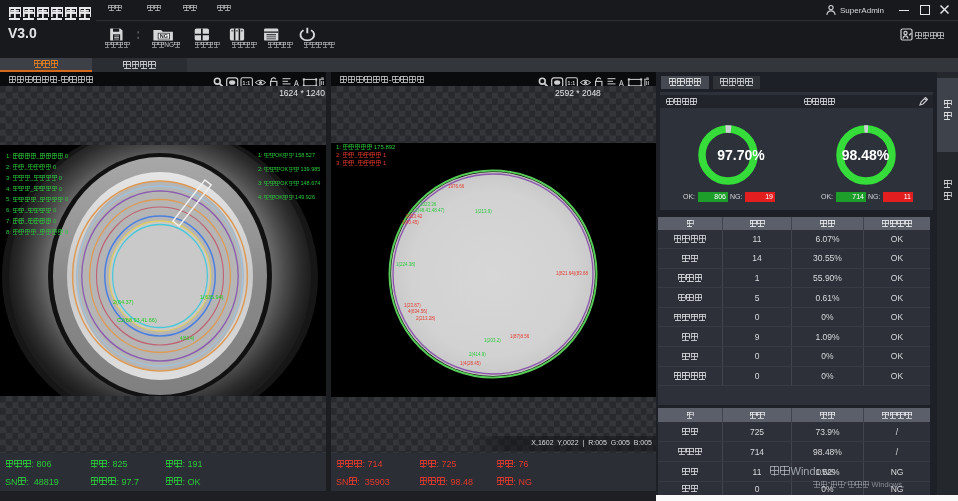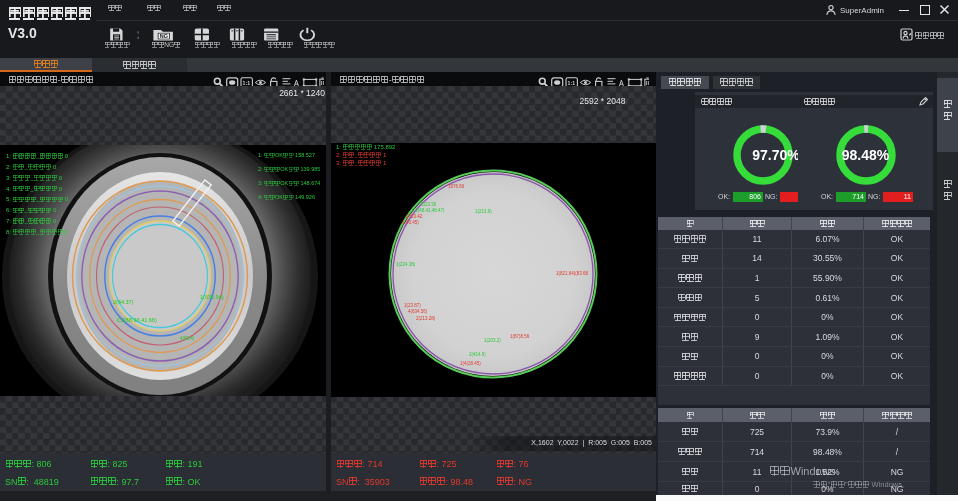--- a/index.html
+++ b/index.html
@@ -132,21 +132,21 @@
       <rect x="89.8" y="1.4" width="2" height="2" fill="#cfcfd1" stroke="none"></rect>
       <rect x="102.2" y="1.4" width="2" height="2" fill="#cfcfd1" stroke="none"></rect>
       <rect x="89.8" y="7.8" width="2" height="2" fill="#cfcfd1" stroke="none"></rect>
       <rect x="102.2" y="7.8" width="2" height="2" fill="#cfcfd1" stroke="none"></rect>
  <path d="M106.3 2.2h6.4M108.3 1h2.4" stroke-width="1"></path>
       <path d="M106.9 2.2v7.6h5.2V2.2" stroke-width="1"></path>
       <path d="M108.6 4v4M110.4 4v4" stroke-width=".8"></path>
 </svg>
 </div>
 <div class="abs checker" style="left:0;top:86px;width:326px;height:369px"></div>
-<div class="abs" style="left:230px;top:88px;width:95px;text-align:right;color:#e6e6e8;font-size:8.5px">2661 * 1240</div>
+<div class="abs" style="left:230px;top:88px;width:95px;text-align:right;color:#e6e6e8;font-size:8.5px">1624 * 1240</div>
 
 <div class="abs" style="left:0;top:145px;width:326px;height:251px;background:#000">
 <svg width="326" height="251" viewBox="0 0 326 251">
  <defs>
   <linearGradient id="lgray" x1="0" y1="0" x2="0" y2="1">
    <stop offset="0" stop-color="#a8a8a8"></stop>
           <stop offset=".55" stop-color="#888888"></stop>
           <stop offset="1" stop-color="#808080"></stop>
   </linearGradient>
   <radialGradient id="lwall" cx=".5" cy=".48" r=".5">
@@ -227,21 +227,21 @@
       <rect x="89.8" y="1.4" width="2" height="2" fill="#cfcfd1" stroke="none"></rect>
       <rect x="102.2" y="1.4" width="2" height="2" fill="#cfcfd1" stroke="none"></rect>
       <rect x="89.8" y="7.8" width="2" height="2" fill="#cfcfd1" stroke="none"></rect>
       <rect x="102.2" y="7.8" width="2" height="2" fill="#cfcfd1" stroke="none"></rect>
  <path d="M106.3 2.2h6.4M108.3 1h2.4" stroke-width="1"></path>
       <path d="M106.9 2.2v7.6h5.2V2.2" stroke-width="1"></path>
       <path d="M108.6 4v4M110.4 4v4" stroke-width=".8"></path>
 </svg>
 </div>
 <div class="abs checker" style="left:331px;top:86px;width:325px;height:369px"></div>
-<div class="abs" style="left:555px;top:96px;width:95px;text-align:center;color:#e6e6e8;font-size:8.5px">2592 * 2048</div>
+<div class="abs" style="left:555px;top:88px;width:95px;text-align:left;color:#e6e6e8;font-size:8.5px">2592 * 2048</div>
 
 <div class="abs" style="left:331px;top:143px;width:325px;height:254px;background:#000">
 <svg width="325" height="254" viewBox="0 0 325 254">
  <defs>
   <radialGradient id="mdisc" cx=".5" cy=".5" r=".5">
    <stop offset="0" stop-color="#d7d7d7"></stop>
           <stop offset=".8" stop-color="#d2d2d2"></stop>
           <stop offset=".97" stop-color="#cacaca"></stop>
           <stop offset="1" stop-color="#bdbdbd"></stop>
   </radialGradient>
@@ -280,21 +280,21 @@
  <div style="left:165px;top:6px"><i></i><i></i>: 76</div>
  <div style="left:5px;top:23.5px">SN<i></i>:&nbsp; 35903</div>
  <div style="left:88px;top:23.5px"><i></i><i></i><i></i>: 98.48</div>
  <div style="left:165px;top:23.5px"><i></i><i></i>: NG</div>
 </div>
 
 <div class="abs" style="left:656px;top:72px;width:281px;height:429px;background:#1d2026"></div>
 <div class="abs" style="left:661px;top:76px;width:48px;height:13px;background:#454952;color:#e2e3e5;font-size:8.5px;text-align:center;line-height:13px"><i></i><i></i><i></i><i></i></div>
 <div class="abs" style="left:713px;top:76px;width:47px;height:13px;background:#2f3237;color:#cfd0d3;font-size:8.5px;text-align:center;line-height:13px"><i></i><i></i><i></i><i></i></div>
 
-<div class="card" style="left:695px;width:162px">
+<div class="card" style="left:660px;width:162px">
  <div class="chdr">
       <span style="position:absolute;left:6px;top:2.5px"><i></i><i></i><i></i><i></i></span>
   <svg style="position:absolute;right:5px;top:2px" width="9" height="9" viewBox="0 0 9 9" stroke="#cdced1" fill="none" stroke-width="1.1">
         <path d="M1 8l1-3 4.5-4.5 2 2L4 7zM5.5 1.5l2 2"></path>
       </svg>
  </div>
  <svg style="position:absolute;left:38px;top:33px" width="60" height="60" viewBox="0 0 60 60">
   <circle cx="30" cy="30" r="26" fill="none" stroke="#35dc3a" stroke-width="7.5"></circle>
   <path d="M 27.6 4.1 A 26 26 0 0 1 33 4.3" fill="none" stroke="#ccd0d5" stroke-width="7.5"></path>
  </svg>

